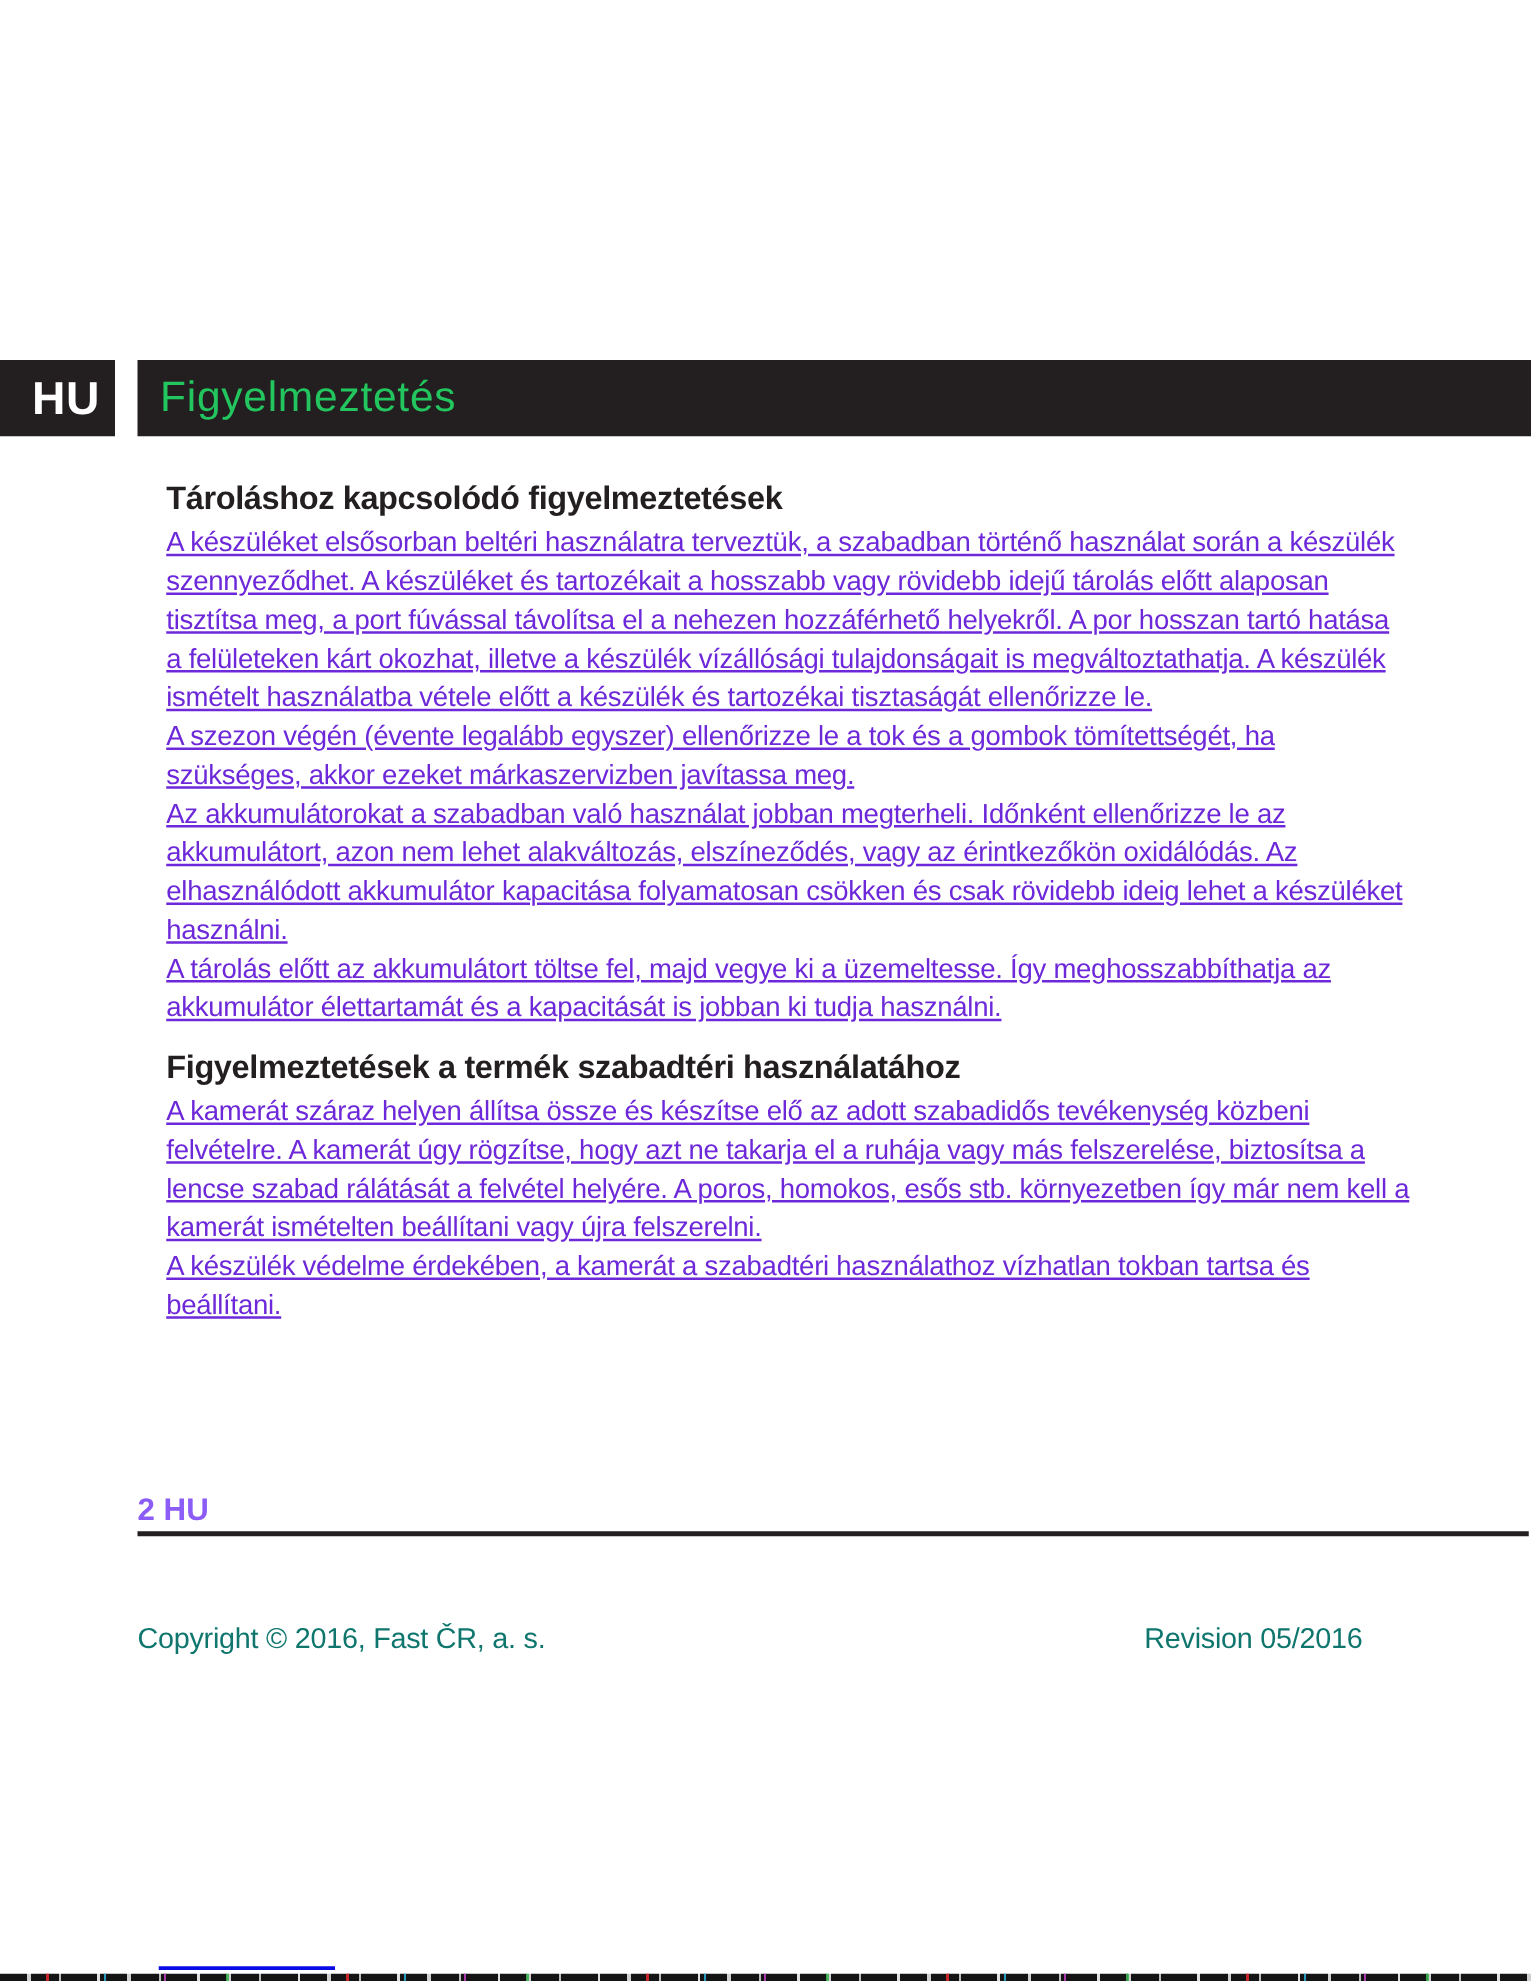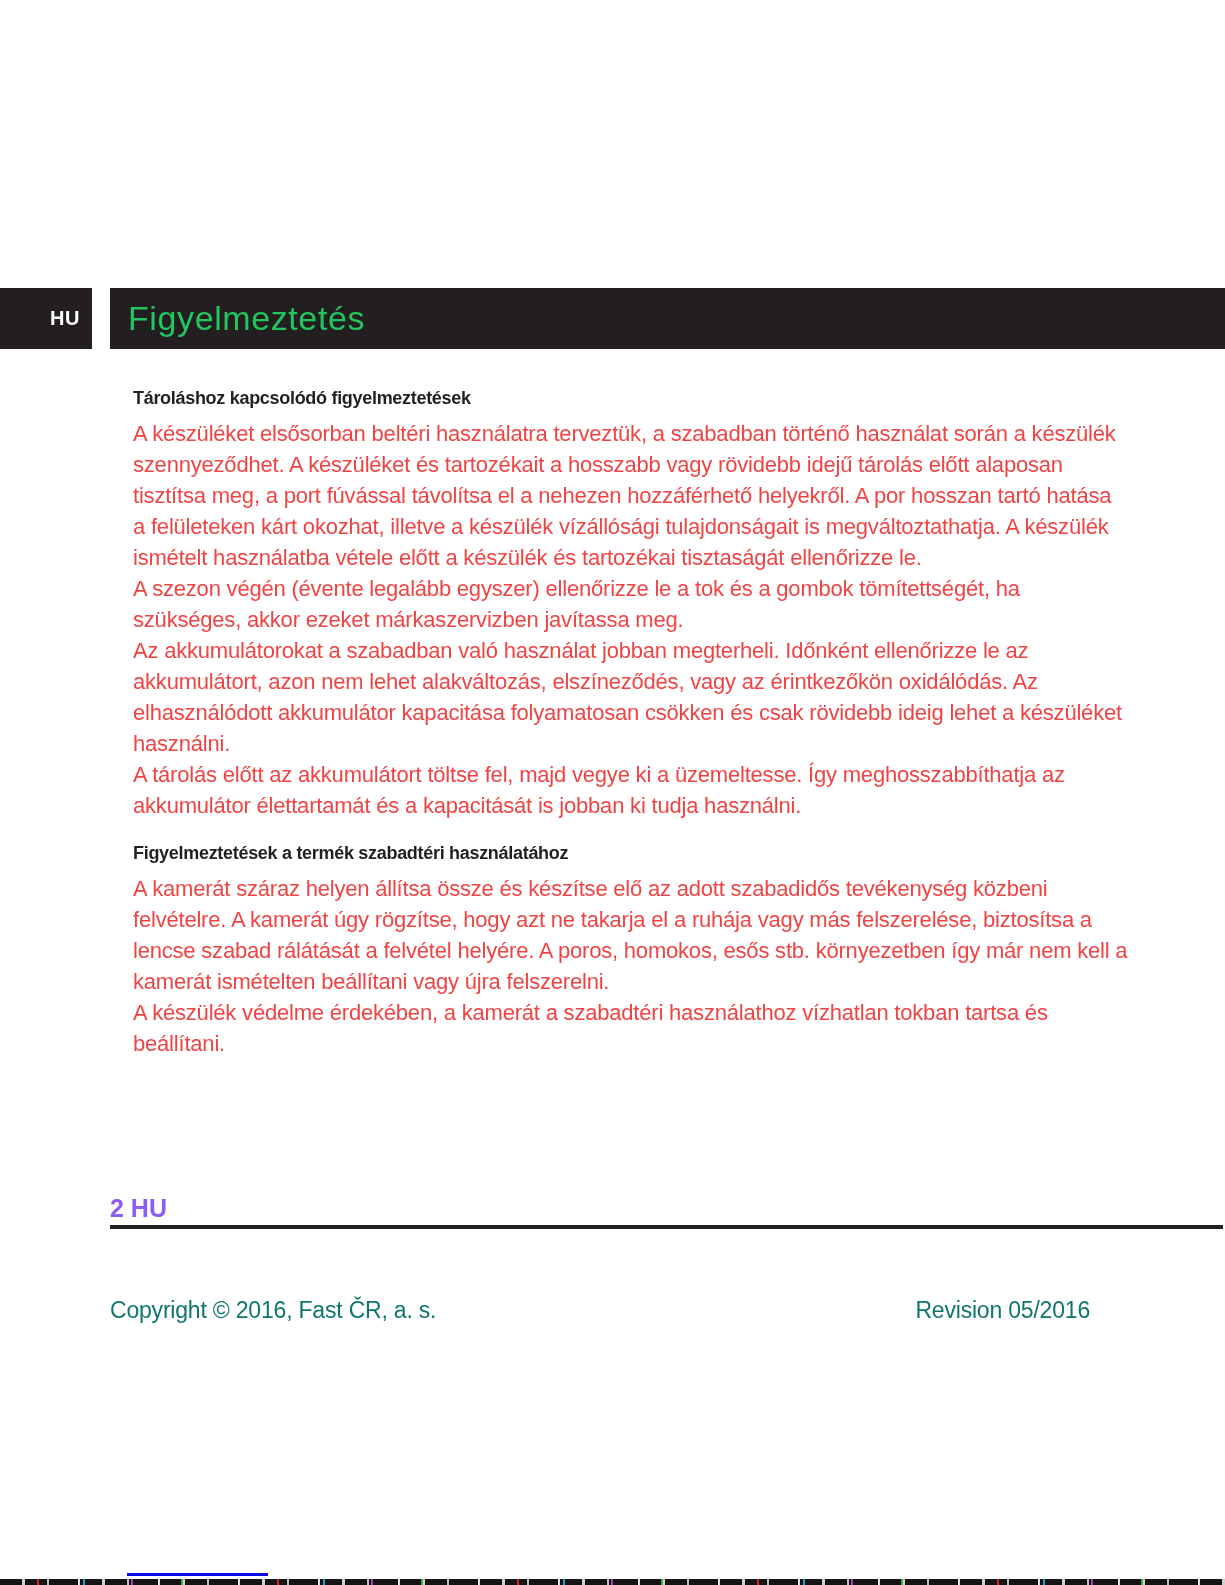--- a/index.html
+++ b/index.html
@@ -14,48 +14,48 @@
 
   
   .lang-badge{
     position:absolute;left:0;top:288;
     left:0px;top:288px;width:92px;height:61px;
     background:#231F20;
     display:flex;align-items:center;justify-content:flex-end;
     box-sizing:border-box;padding-right:12px;
   }
   .lang-badge span{
-    color:#ffffff;font-size:20px;font-weight:700;letter-spacing:.5px;
+    color:#ffffff;font-size:37px;font-weight:700;letter-spacing:.5px;
   }
   .header-bar{
     position:absolute;left:110px;top:288px;width:1115px;height:61px;
     background:#231F20;
     display:flex;align-items:center;
     box-sizing:border-box;padding-left:18px;
   }
   .header-bar h1{
     margin:0;color:#22c55e;font-size:34px;font-weight:300;
     letter-spacing:.6px;
   }
 
   
   .content{
     position:absolute;left:133px;top:381px;width:995px;
     color:#58585A;
   }
   .content h2{
     margin:0 0 3px 0;
-    color:#231F20;font-size:18px;font-weight:700;
+    color:#231F20;font-size:26px;font-weight:700;
     letter-spacing:-.3px;line-height:34px;
   }
   .content h2.second{margin-top:15px;}
   .content p{
     margin:0;
     font-size:22px;font-weight:300;line-height:31px;
-    letter-spacing:-.2px;color:#ef4444;
+    letter-spacing:-.2px;color:#6d28d9;text-decoration:underline;
   }
 
   
   .footer-rule{
     position:absolute;left:110px;top:1225px;width:1113px;height:4px;
     background:#231F20;
   }
   .page-label{
     position:absolute;left:110px;top:1194px;
     color:#8b5cf6;font-size:25px;font-weight:700;letter-spacing:0;text-align:center;

